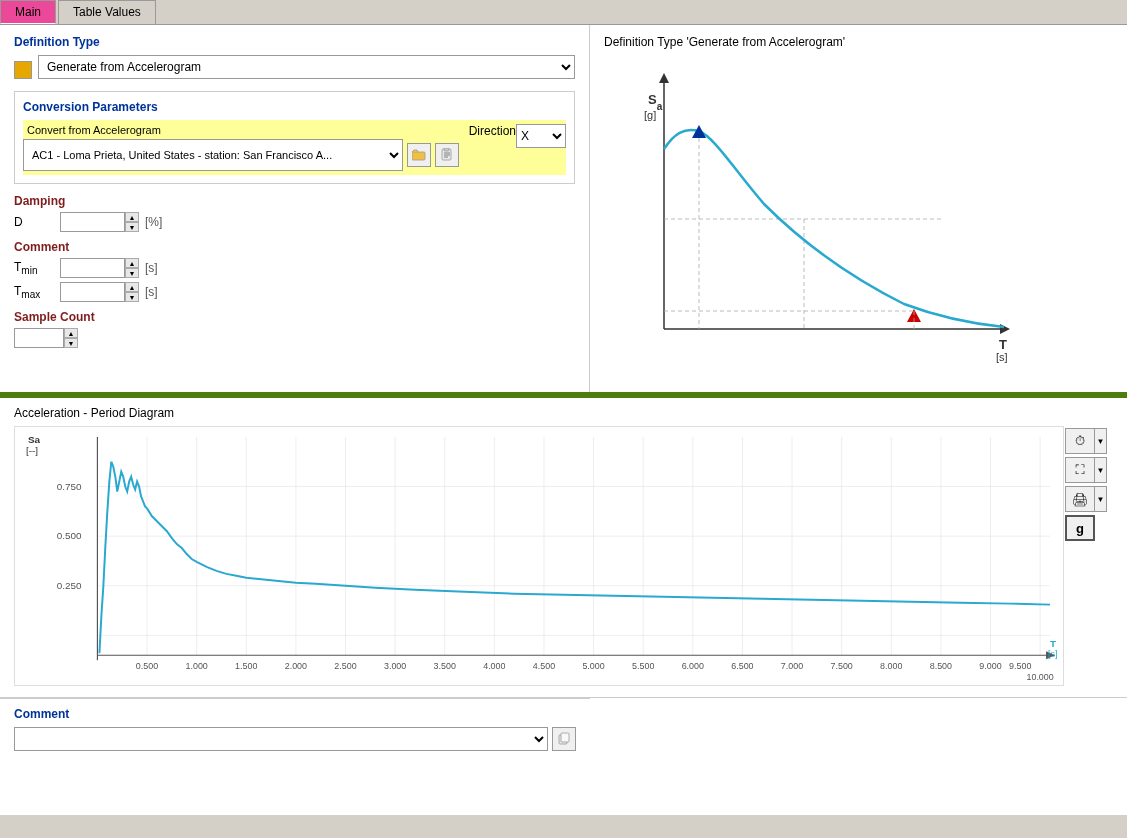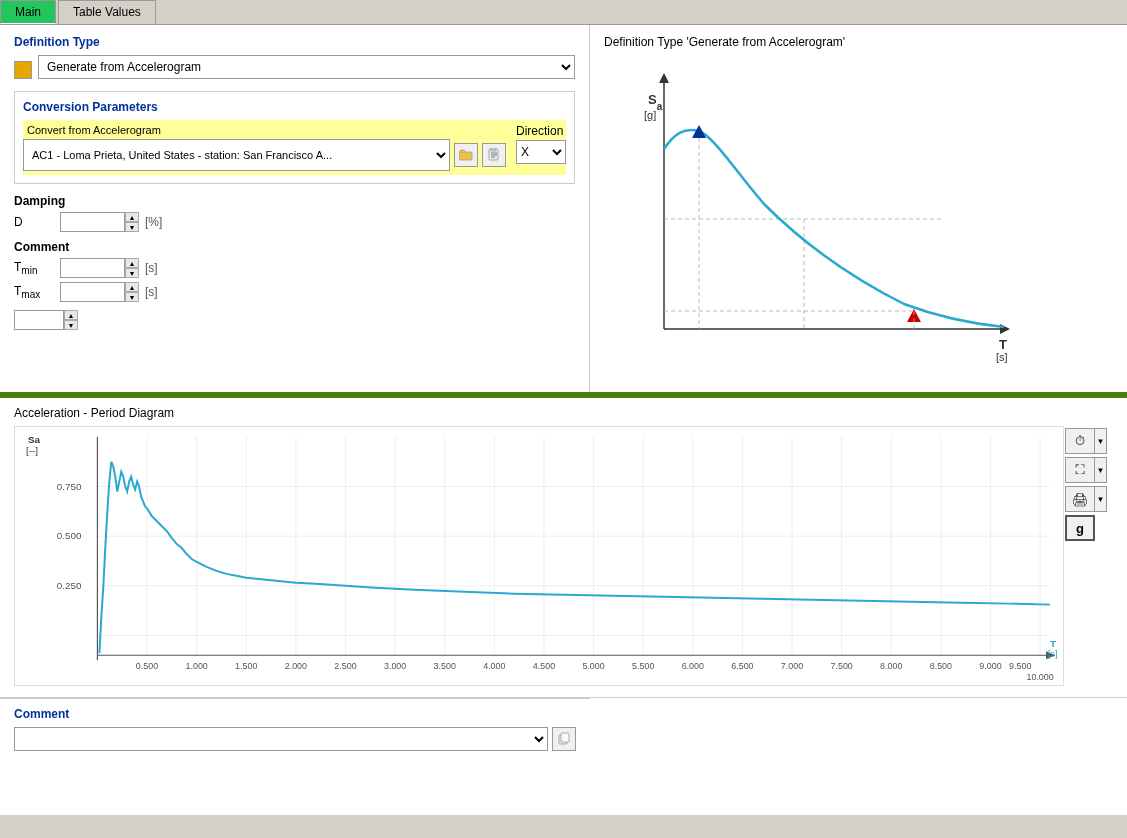--- a/index.html
+++ b/index.html
@@ -8,21 +8,21 @@
     .tab-bar { display: flex; background: #d4d0c8; border-bottom: 1px solid #999; }
     .tab {
       padding: 4px 14px;
       border: 1px solid #999;
       border-bottom: none;
       background: #d4d0c8;
       cursor: pointer;
       font-size: 12px;
       margin-right: 2px;
     }
-    .tab.active { background: #22c55e; border-bottom: 1px solid #fff; }
+    .tab.active { background: #ec4899; border-bottom: 1px solid #fff; }
 
     .main-content { background: #fff; display: flex; flex-direction: column; min-height: 790px; }
 
     .top-section { display: flex; flex-direction: row; border-bottom: 6px solid #4d7c0f; }
 
     .left-panel { width: 590px; padding: 10px 14px; border-right: 1px solid #ccc; }
     .right-panel { flex: 1; padding: 10px 14px; }
 
     .section-label { font-weight: bold; font-size: 12px; margin-bottom: 6px; color: #003399; }
 
@@ -50,21 +50,21 @@
 
     .param-row { display: flex; align-items: center; gap: 6px; margin-top: 4px; }
     .param-label { width: 40px; font-size: 12px; }
     .param-unit { font-size: 12px; color: #555; }
 
     .input-spinner { display: flex; align-items: center; }
     .input-spinner input { width: 60px; height: 20px; border: 1px solid #999; text-align: right; font-size: 12px; padding: 0 2px; }
     .spinners { display: flex; flex-direction: column; }
     .spinners button { width: 14px; height: 10px; border: 1px solid #aaa; background: #e8e8e8; cursor: pointer; font-size: 7px; padding: 0; line-height: 1; }
 
-    .section-title { font-weight: bold; font-size: 12px; margin: 8px 0 4px 0; color: #000000; }
+    .section-title { font-weight: bold; font-size: 12px; margin: 8px 0 4px 0; color: #7f1d1d; }
 
     .diagram-section { padding: 10px 14px; border-bottom: 1px solid #ccc; }
     .diagram-title { font-size: 12px; margin-bottom: 6px; }
     .tool-btn {
       width: 30px; height: 26px;
       border: 1px solid #999;
       background: #f0f0f0;
       cursor: pointer;
       display: flex; align-items: center; justify-content: center;
       font-size: 11px;
@@ -131,21 +131,21 @@
                   <svg width="14" height="14" viewBox="0 0 14 14">
                       <rect x="2" y="1" width="9" height="11" rx="1" fill="#e8e8e8" stroke="#999" stroke-width="0.8"></rect>
                       <rect x="4" y="0" width="5" height="3" rx="1" fill="#ccc" stroke="#999" stroke-width="0.8"></rect>
                       <line x1="4" y1="5" x2="10" y2="5" stroke="#666" stroke-width="0.8"></line>
                       <line x1="4" y1="7" x2="10" y2="7" stroke="#666" stroke-width="0.8"></line>
                       <line x1="4" y1="9" x2="8" y2="9" stroke="#666" stroke-width="0.8"></line>
                     </svg>
                 </div>
               </div>
             </div>
-            <div style="margin-left:10px; display:flex; flex-direction:column; align-items:flex-start;">
+            <div style="margin-left:10px; display:flex; flex-direction:row; align-items:flex-start;">
               <div class="direction-label" style="font-size:12px; margin-bottom:2px;">Direction</div>
               <select style="width:50px; height:24px; font-size:12px; border:1px solid #999; background:#fff;">
                 <option>X</option>
                 <option>Y</option>
                 <option>Z</option>
               </select>
             </div>
           </div>
         </div>
       </div>
@@ -185,20 +185,21 @@
             <div class="spinners">
               <button>▲</button>
               <button>▼</button>
             </div>
           </div>
           <span class="param-unit">[s]</span>
         </div>
       </div>
 
       <div style="margin-top:8px;">
+        <div class="section-title">Sample Count</div>
         <div class="input-spinner">
           <input type="text" style="width: 50px; height: 20px; border: 1px solid rgb(153, 153, 153); text-align: right; font-size: 12px; padding: 0px 2px;">
           <div class="spinners">
             <button>▲</button>
             <button>▼</button>
           </div>
         </div>
       </div>
 
     </div>

